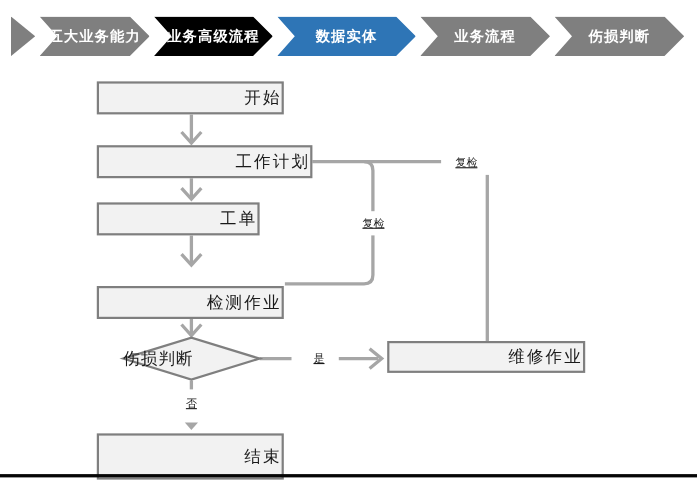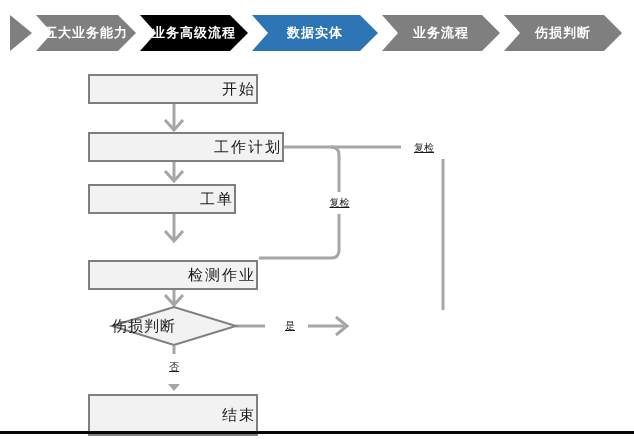--- a/index.html
+++ b/index.html
@@ -104,20 +104,23 @@
   </div>
   <div class="node" style="left:88px; top:184px; width:148px; height:30px;">
     <span>工单</span>
   </div>
   <div class="node" style="left:88px; top:260px; width:170px; height:30px;">
     <span>检测作业</span>
   </div>
   <div class="diamond-label" style="left:112px; top:307px; width:124px; height:38px;">
     <span>伤损判断</span>
   </div>
+  <div class="node" style="left:352px; top:310px; width:180px; height:29px;">
+    <span>维修作业</span>
+  </div>
   <div class="node" style="left:88px; top:394px; width:170px; height:42px;">
     <span>结束</span>
   </div>
 
   <div class="edge-label" style="left:317px; top:192px; width:45px; height:22px;">
     <span>复检</span>
   </div>
   <div class="edge-label" style="left:401px; top:137px; width:46px; height:22px;">
     <span>复检</span>
   </div>

